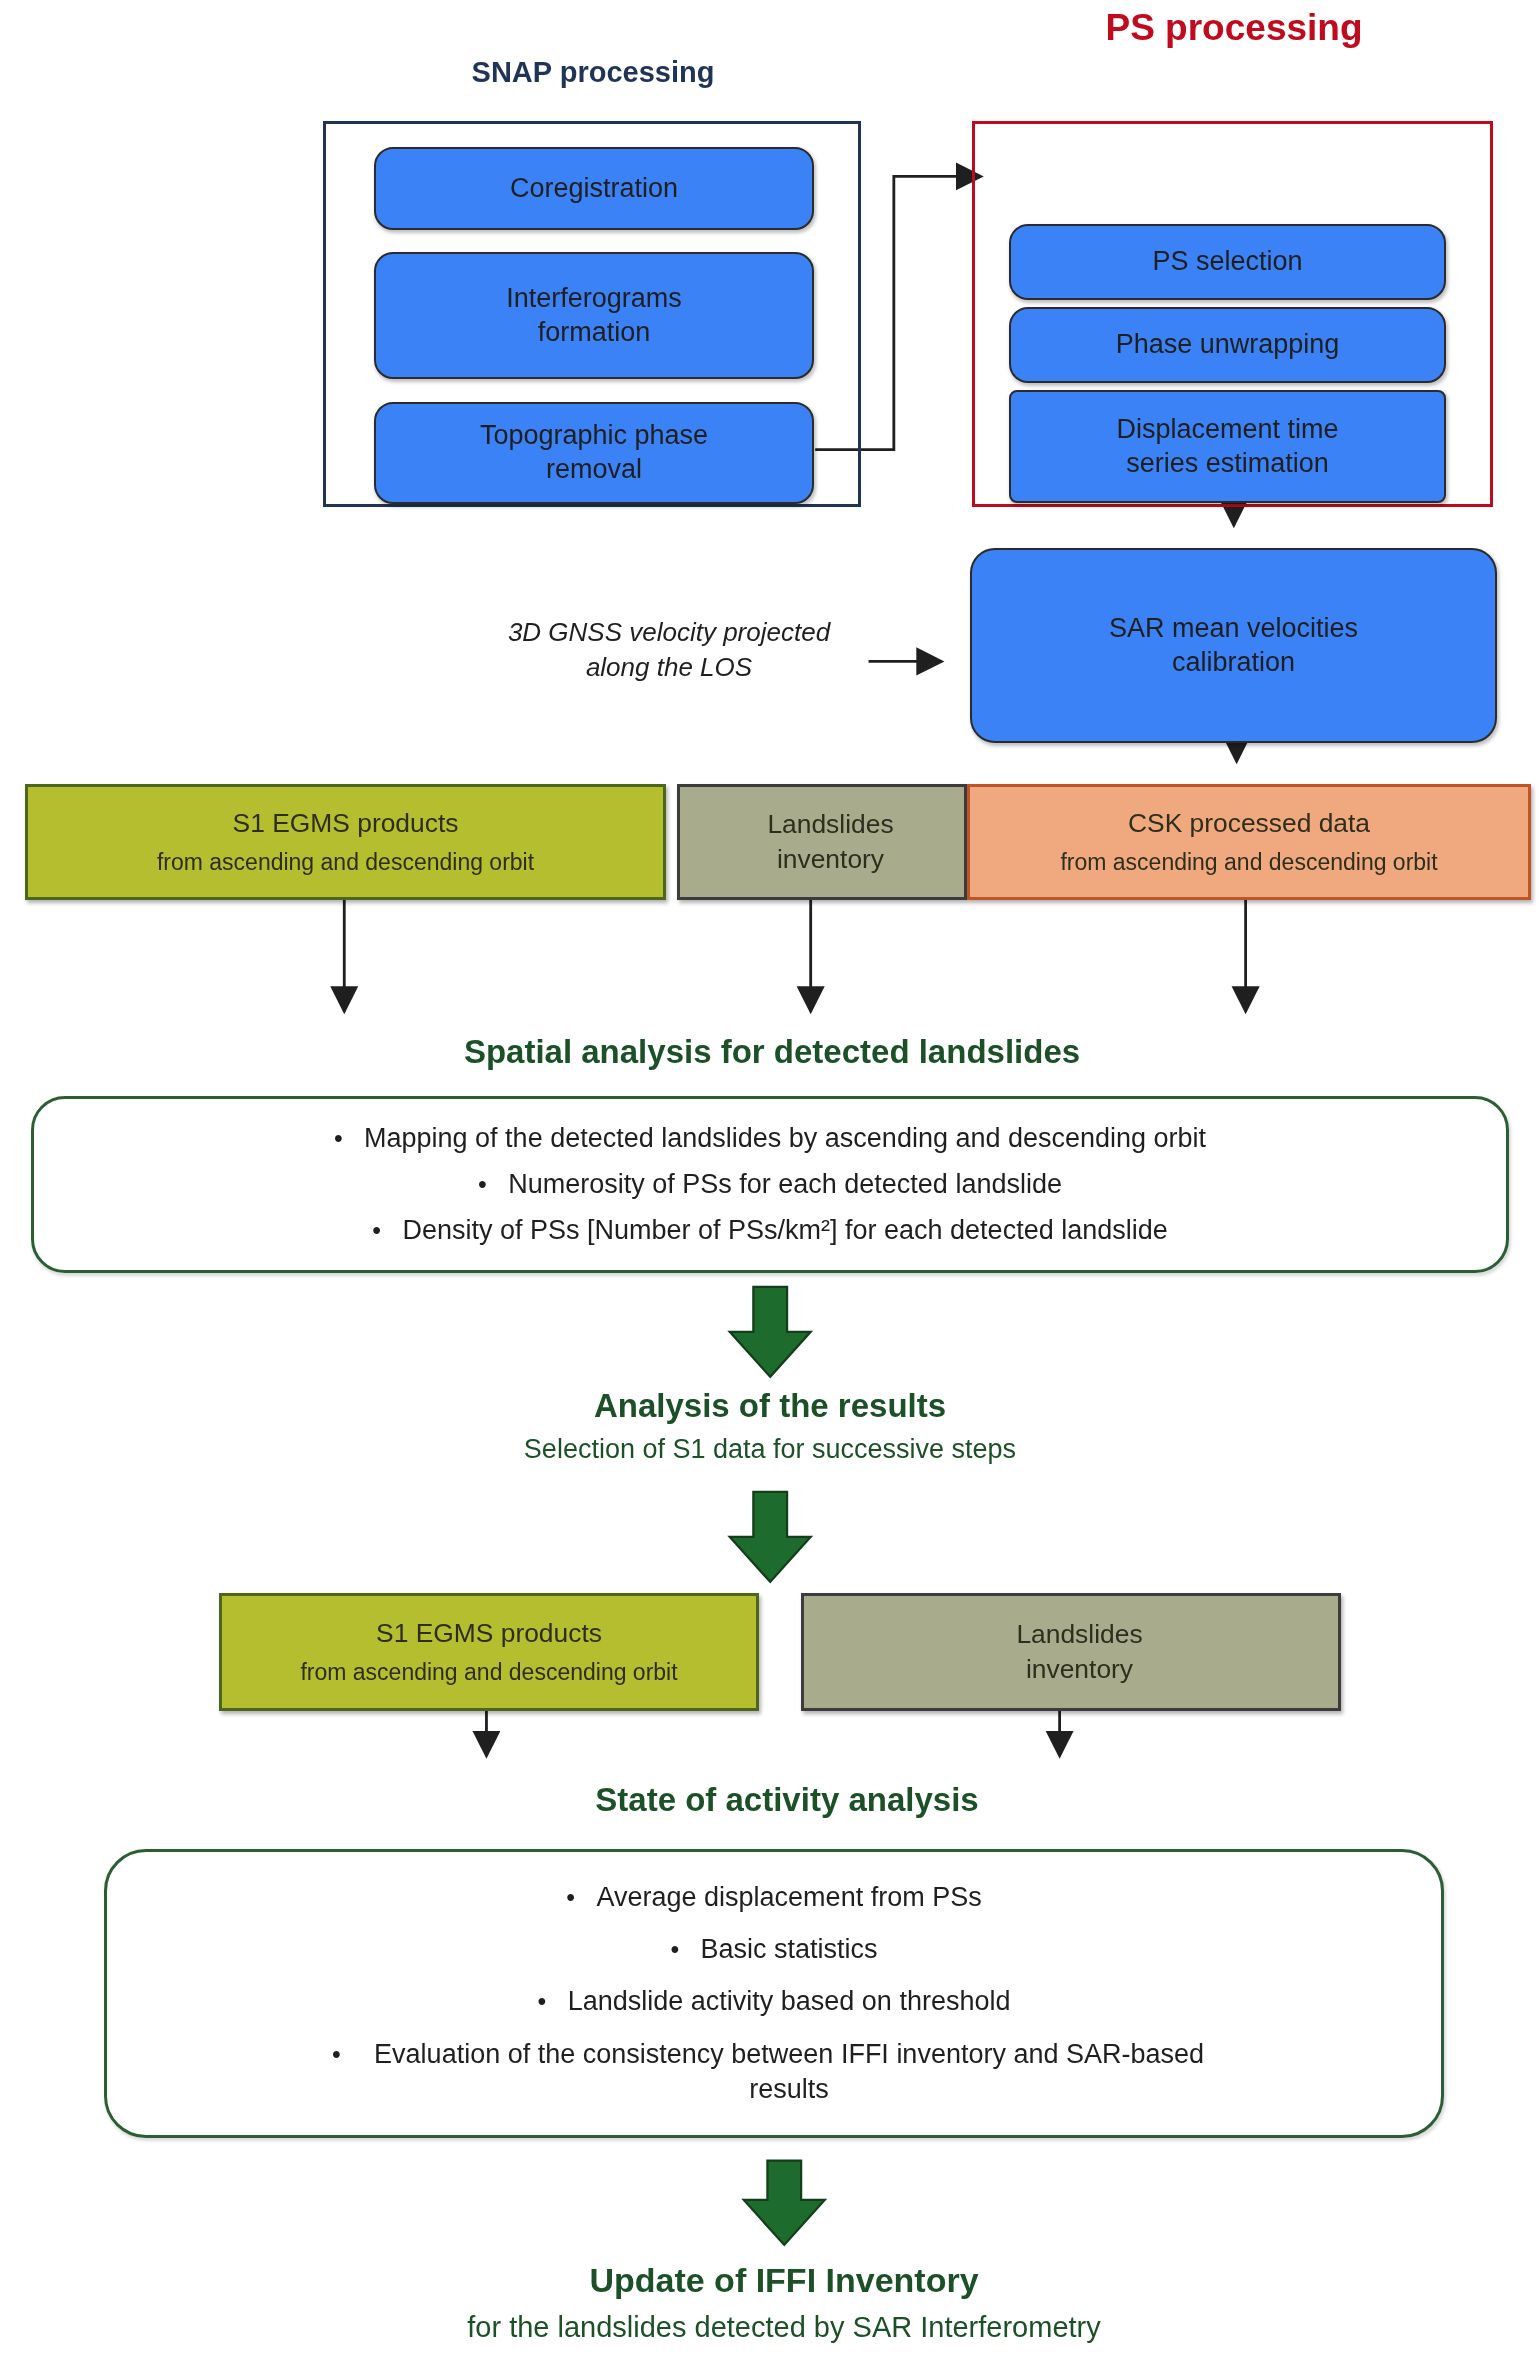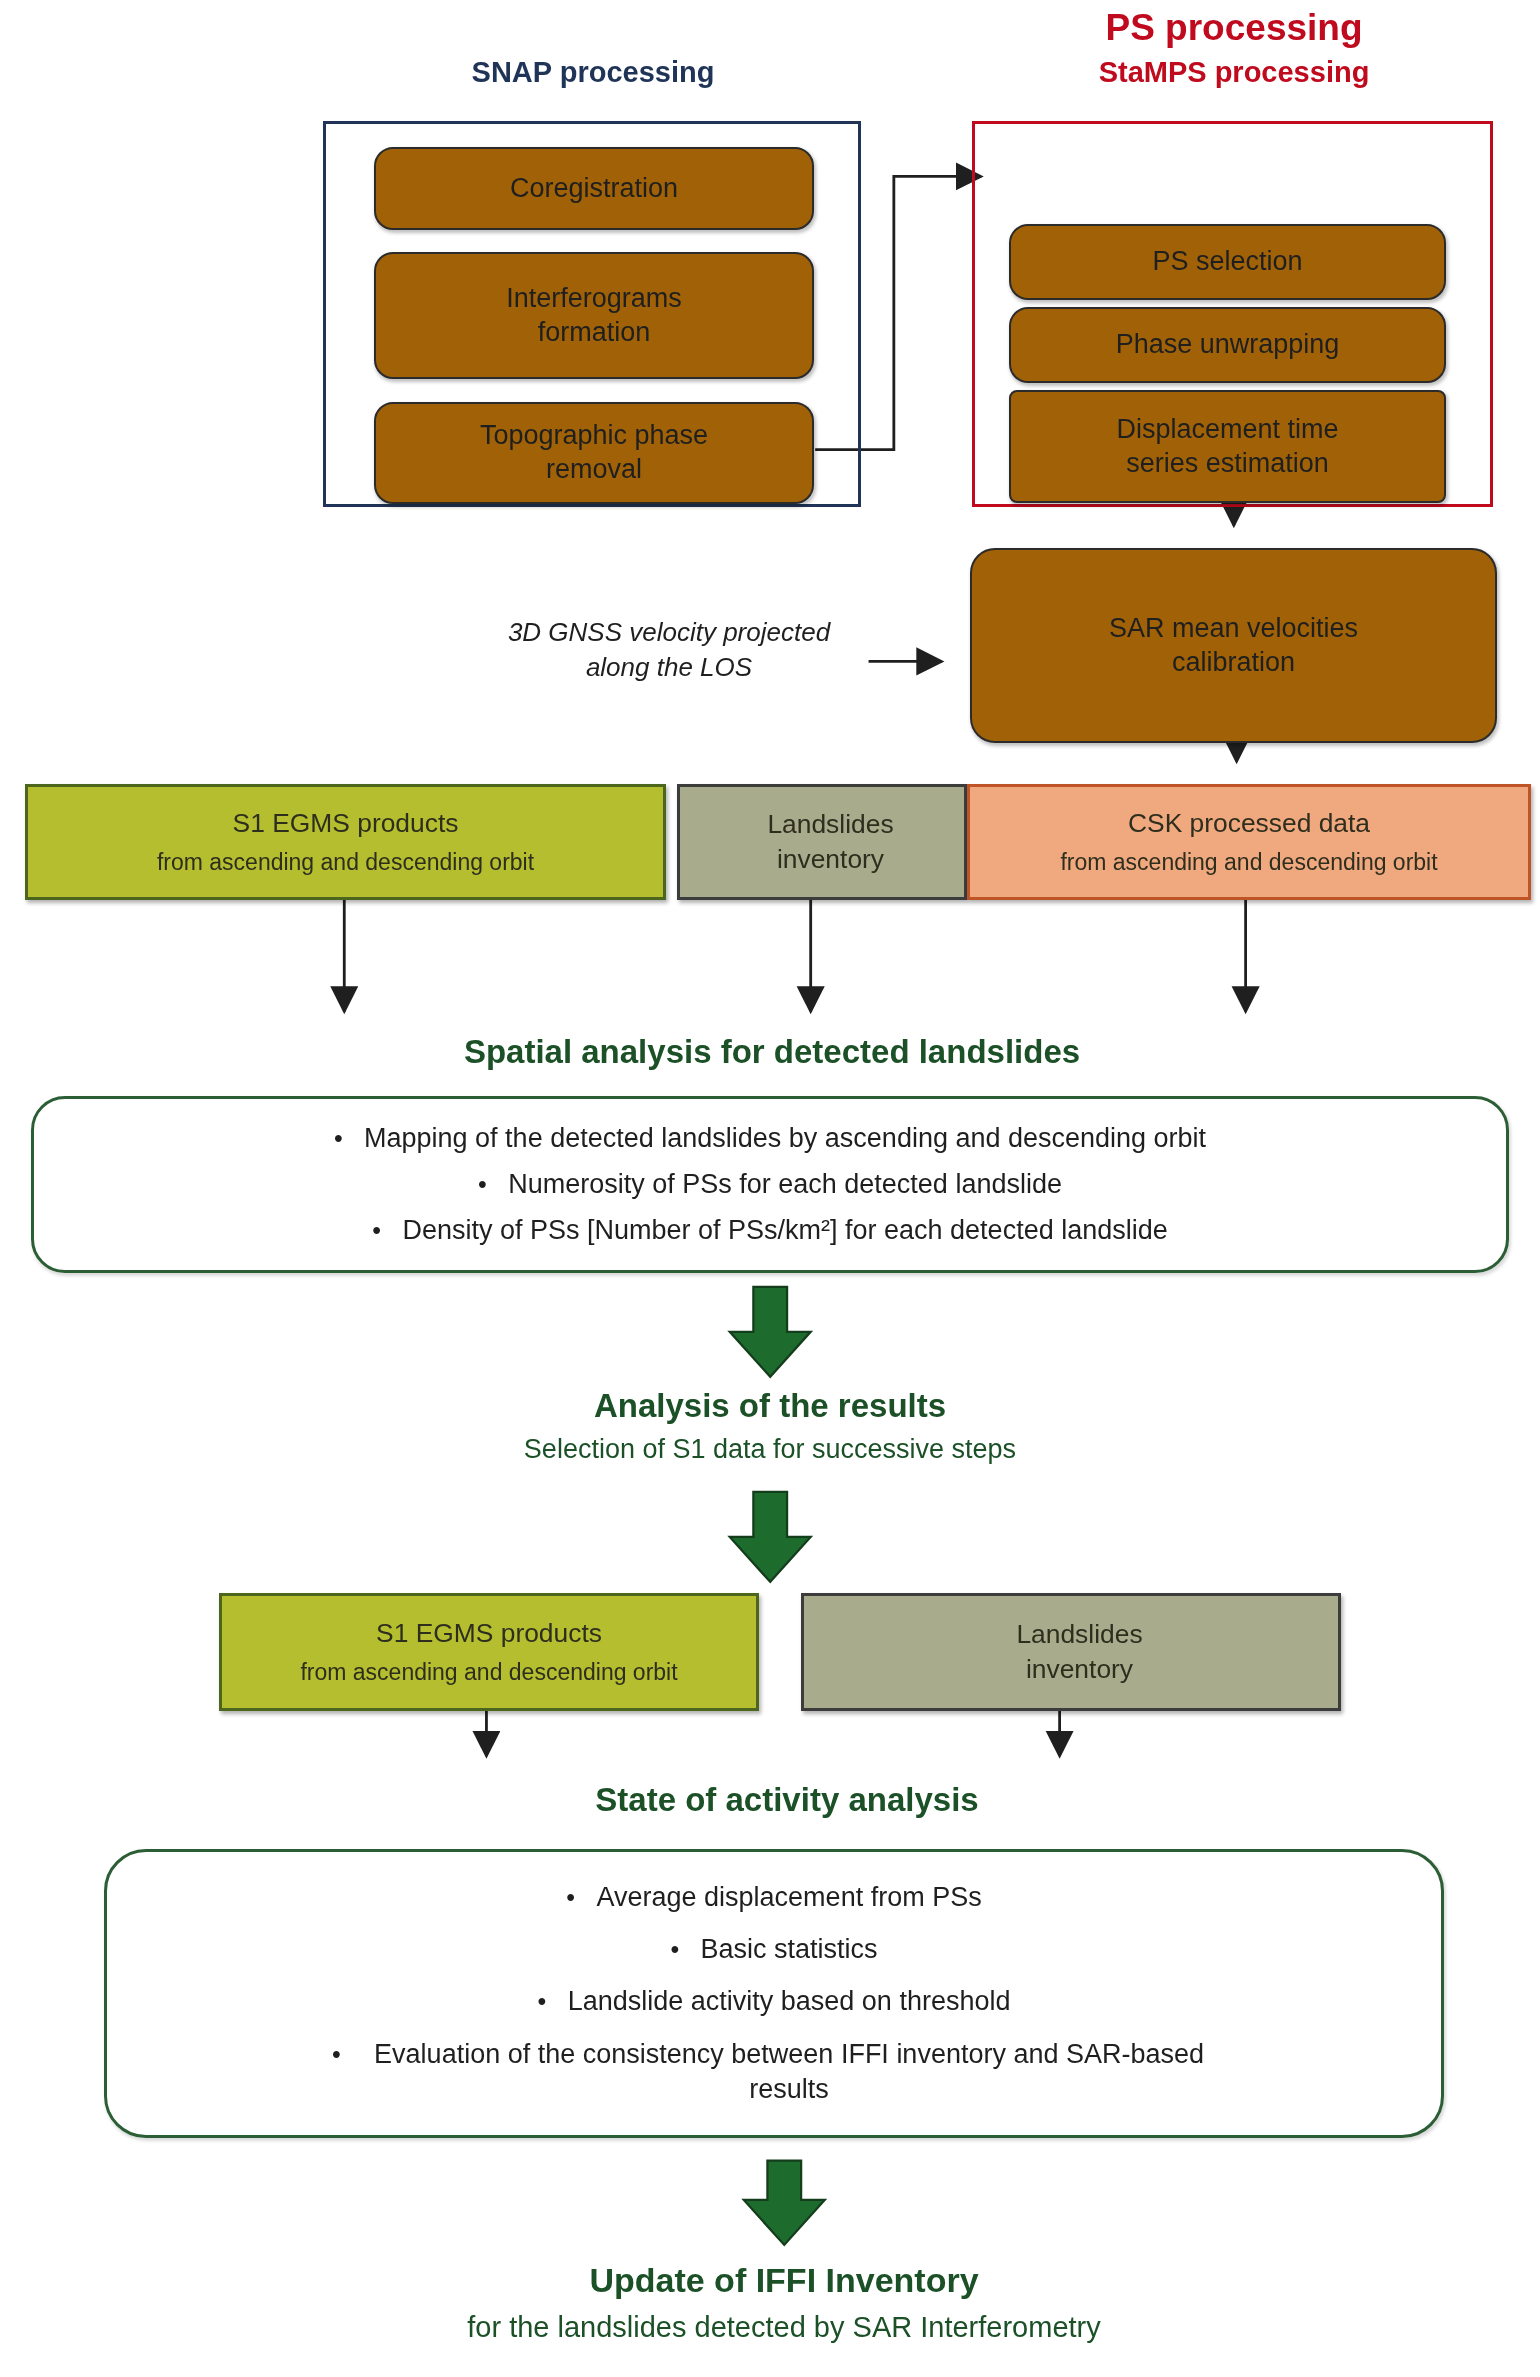--- a/index.html
+++ b/index.html
@@ -19,21 +19,21 @@
   .abs{position:absolute;}
   .center-text{display:flex;align-items:center;justify-content:center;text-align:center;}
   .col-title{font-weight:bold;font-size:37px;text-align:center;}
   .col-sub{font-weight:bold;font-size:29px;text-align:center;}
   .navy{color:var(--c-navy);}
   .red{color:var(--c-red);}
   .panel{border:3.9px solid;background:transparent;}
   .panel--blue{border-color:var(--c-navy);}
   .panel--red{border-color:var(--c-red);}
   .step-box{
-    background:#a16207;border:2.8px solid var(--c-box_border);border-radius:19px;
+    background:#3b82f6;border:2.8px solid var(--c-box_border);border-radius:19px;
     color:var(--c-box_text);font-size:27px;line-height:1.25;
     box-shadow:1.7px 2.8px 3.9px rgba(0,0,0,0.25);
   }
   .step-box .inner{display:block;}
   .wrap2 .inner{max-width:242px;}
   .wrapcal .inner{max-width:326px;}
   .colored-box{
     display:flex;flex-direction:column;align-items:center;justify-content:center;
     color:var(--c-colored_text);text-align:center;gap:10px;
     box-shadow:1.7px 2.8px 3.9px rgba(0,0,0,0.3);
@@ -89,21 +89,20 @@
     <path class="conn" d="M2216 1592 V1800" marker-end="url(#ah)"></path>
     <path class="conn" d="M865 3037 V3125" marker-end="url(#ah)"></path>
     <path class="conn" d="M1885 3037 V3125" marker-end="url(#ah)"></path>
     <path class="blockarrow" d="M1340,2290 L1400,2290 L1400,2370 L1442,2370 L1370,2450 L1298,2370 L1340,2370 Z"></path>
     <path class="blockarrow" d="M1340,2655 L1400,2655 L1400,2735 L1442,2735 L1370,2815 L1298,2735 L1340,2735 Z"></path>
     <path class="blockarrow" d="M1365,3845 L1425,3845 L1425,3915 L1467,3915 L1395,3995 L1323,3915 L1365,3915 Z"></path>
   </svg>
 
   <div class="abs col-sub navy" style="left:256px;top:56px;width:674px;">SNAP processing</div>
   <div class="abs col-title red" style="left:953px;top:6.7px;width:562px;">PS processing</div>
-  <div class="abs col-sub red" style="left:953px;top:56px;width:562px;">StaMPS processing</div>
 
   <div class="abs panel panel--blue" style="left:323px;top:121px;width:532px;height:380px;"></div>
   <div class="abs step-box center-text" style="left:374px;top:147px;width:436px;height:79px;">
     <span class="inner">Coregistration</span>
   </div>
   <div class="abs step-box center-text wrap2" style="left:374px;top:252px;width:436px;height:123px;">
     <span class="inner">Interferograms formation</span>
   </div>
   <div class="abs step-box center-text wrap2" style="left:374px;top:402px;width:436px;height:98px;">
     <span class="inner">Topographic phase removal</span>

